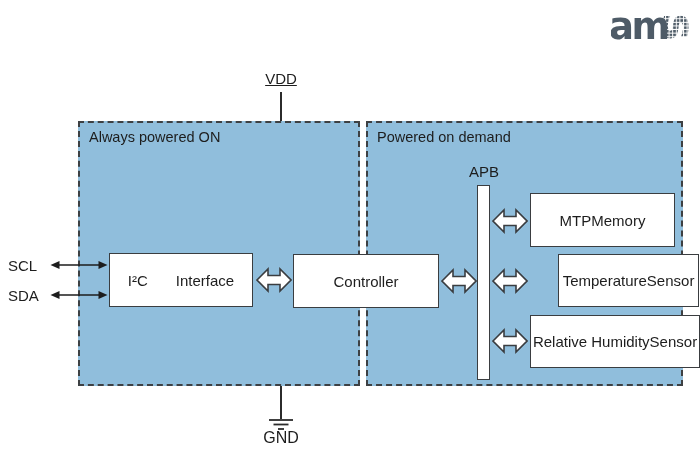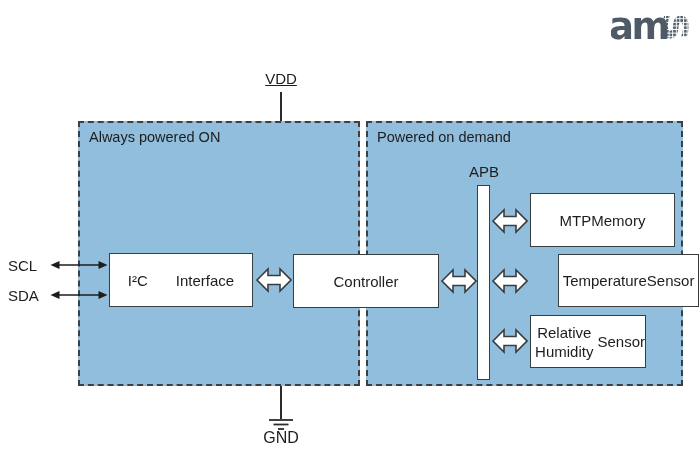--- a/index.html
+++ b/index.html
@@ -41,21 +41,21 @@
     justify-content:center;
     text-align:center;
     font-size:15px;
     line-height:19px;
     color:#1d1d1d;
   }
   .blk-i2c{left:109px;top:253px;width:144px;height:54px;gap:28px;}
   .blk-ctrl{left:293px;top:254px;width:146px;height:54px;}
   .blk-mtp{left:530px;top:193px;width:145px;height:54px;}
   .blk-temp{left:530px;top:254px;width:141px;height:53px;margin-left:28px;}
-  .blk-rh{left:530px;top:315px;width:116px;height:53px;}
+  .blk-rh{left:530px;top:315px;width:170px;height:53px;}
 
   
   .apb-bar{
     position:absolute;
     left:477px;top:185px;width:13px;height:195px;
     background:#ffffff;
     border:1.6px solid #3a3d40;
     box-sizing:border-box;
   }
   .apb-label{

